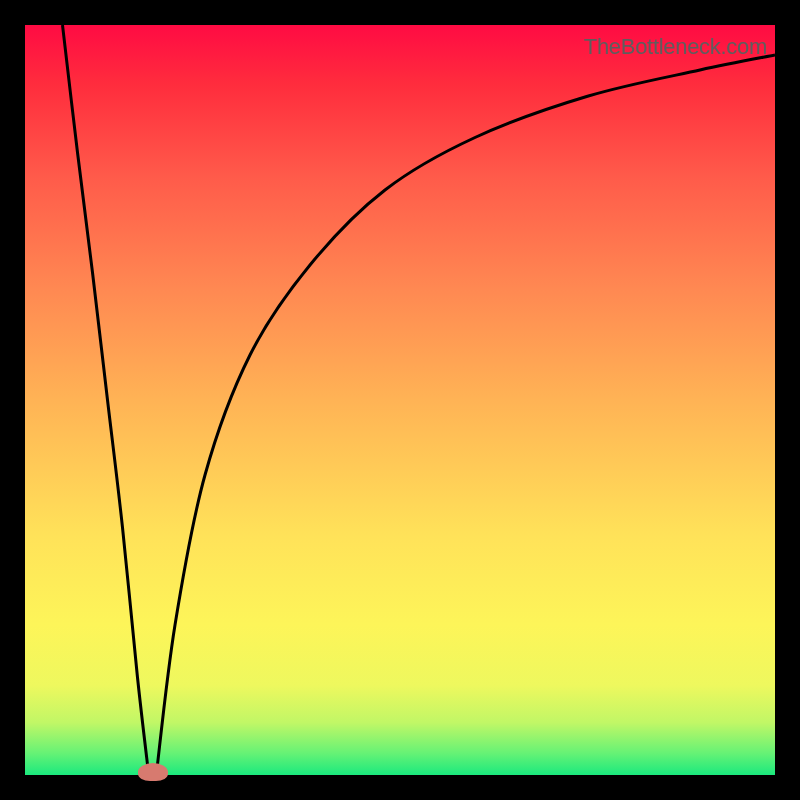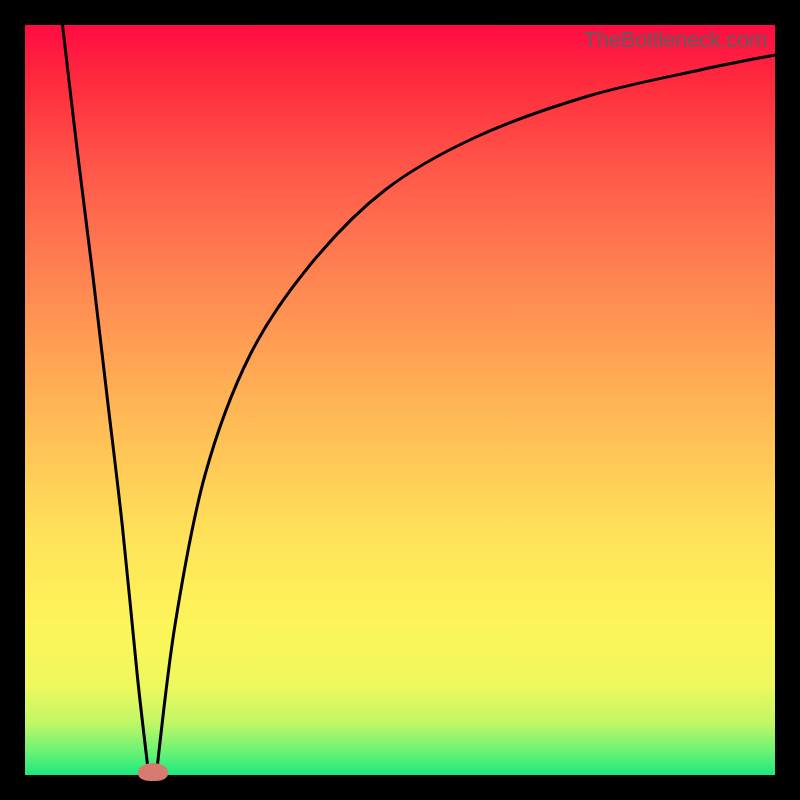--- a/index.html
+++ b/index.html
@@ -32,21 +32,21 @@
       #ffe259 68%,
       #fdf559 80%,
       #eef85e 88%,
       #c1f766 93%,
       #68f275 97%,
       #1be97e 100%
     );
   }
   .watermark {
     position: absolute;
-    top: 2px;
+    top: 9px;
     right: 8px;
     color: #5e5e5e;
     font-size: 22px;
     font-weight: 500;
     letter-spacing: -0.3px;
     z-index: 10;
   }
   svg.curves {
     position: absolute;
     left: 0;

